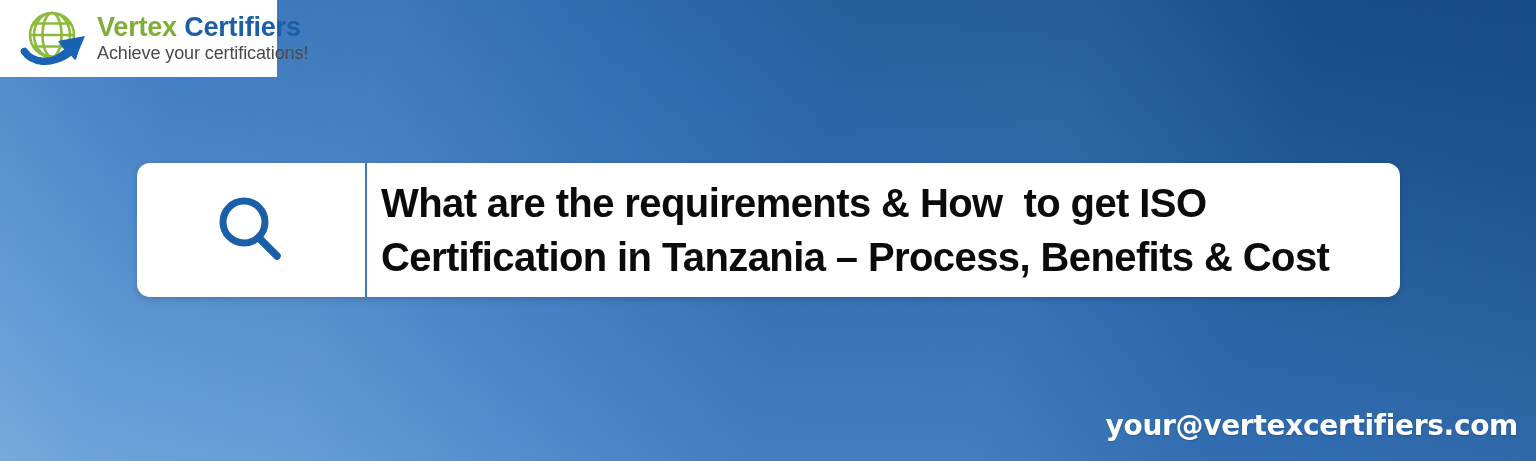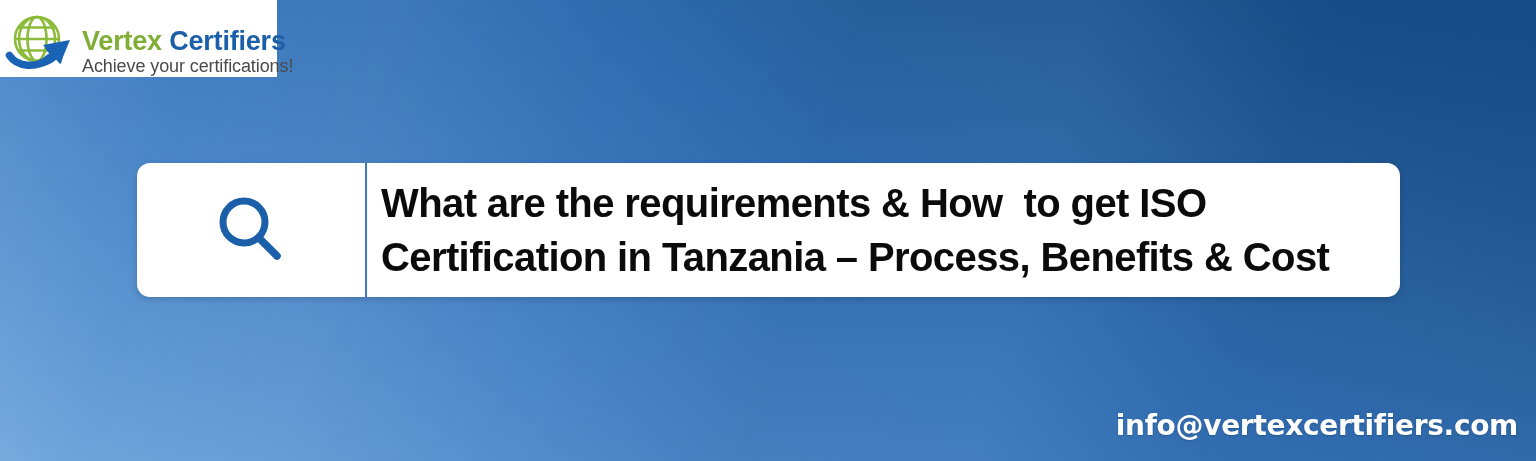--- a/index.html
+++ b/index.html
@@ -50,23 +50,23 @@
 
   
   #logo-box {
     position: absolute;
     left: 0;
     top: 0;
     width: 277px;
     height: 77px;
     background: #ffffff;
     display: flex;
-    align-items: flex-end;
+    align-items: center;
     box-sizing: border-box;
-    padding-left: 4px;
+    padding-left: 19px;
   }
   #logo-mark {
     width: 74px;
     height: 68px;
     flex: 0 0 auto;
   }
   #logo-text-wrap {
     margin-left: 4px;
     display: flex;
     flex-direction: column;
@@ -188,15 +188,15 @@
         <line x1="46" y1="46" x2="64" y2="64" stroke="#1a5fa8" stroke-width="7.5" stroke-linecap="round"></line>
       </svg>
     </div>
 
     <div id="search-query-cell">
       <div class="query-line">What are the requirements &amp; How  to get ISO</div>
       <div class="query-line">Certification in Tanzania – Process, Benefits &amp; Cost</div>
     </div>
   </div>
 
-  <div id="email-text">info@vertexcertifiers.com</div>
+  <div id="email-text">your@vertexcertifiers.com</div>
 
 </div>
 
 </body></html>

